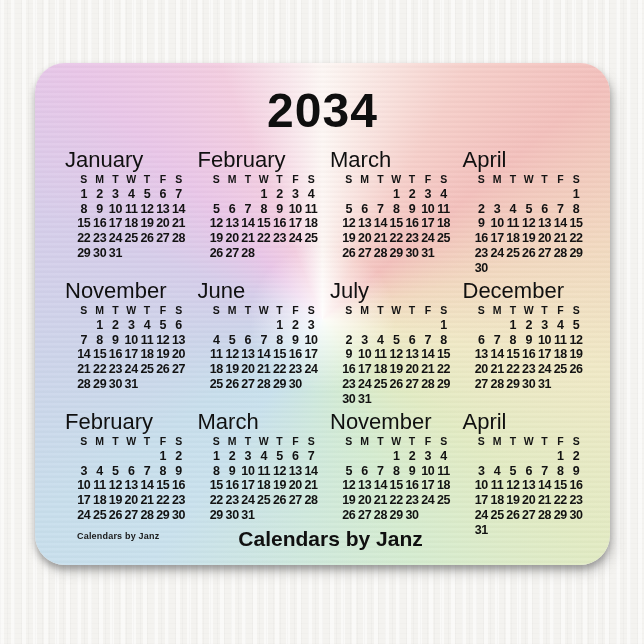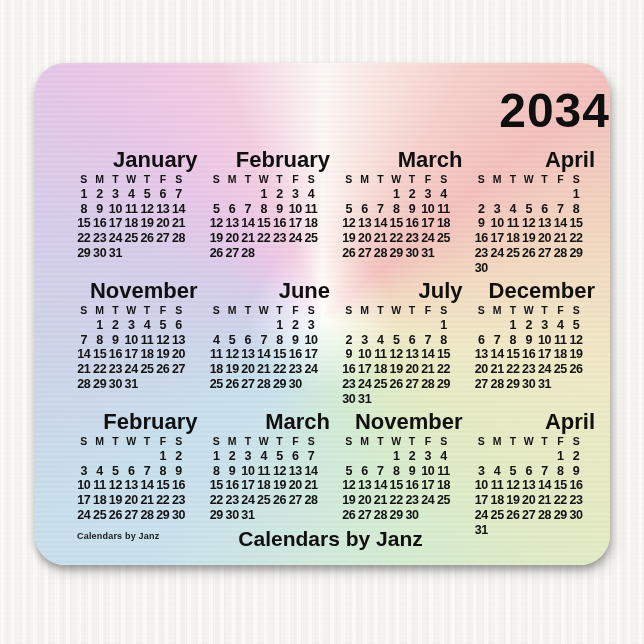--- a/index.html
+++ b/index.html
@@ -13,32 +13,32 @@
       repeating-linear-gradient(0deg, rgba(0,0,0,0.012) 0 1px, rgba(0,0,0,0) 1px 5px);
   }
   .mousepad{
     position:absolute;left:35px;top:63px;width:575px;height:502px;
     border-radius:30px;
     box-shadow:0 4px 6px rgba(90,90,90,0.45), 4px 8px 12px rgba(120,120,120,0.30);
     color:#141414;
   }
   .year{
     position:absolute;top:22px;left:0;width:100%;
-    text-align:right;font-size:48px;font-weight:bold;letter-spacing:1px;
+    text-align:center;font-size:48px;font-weight:bold;letter-spacing:1px;
     line-height:52px;color:#0f0f0f;
   }
   .months-grid{
     position:absolute;top:85px;left:30px;width:530px;
     display:grid;
     grid-template-columns:repeat(4, 1fr);
     grid-template-rows:131px 131px 150px;
   }
   .month{overflow:visible;}
   .month-title{
-    text-align:right;font-size:22px;font-weight:bold;line-height:24px;
+    text-align:left;font-size:22px;font-weight:normal;line-height:24px;
     color:#101010;letter-spacing:0px;
   }
   .dow-row{
     display:grid;grid-template-columns:repeat(7, 15.8px);justify-content:center;
     margin-top:1px;
   }
   .dow-cell{
     text-align:center;font-size:10.5px;font-weight:bold;line-height:13px;color:#141414;
   }
   .dates{

